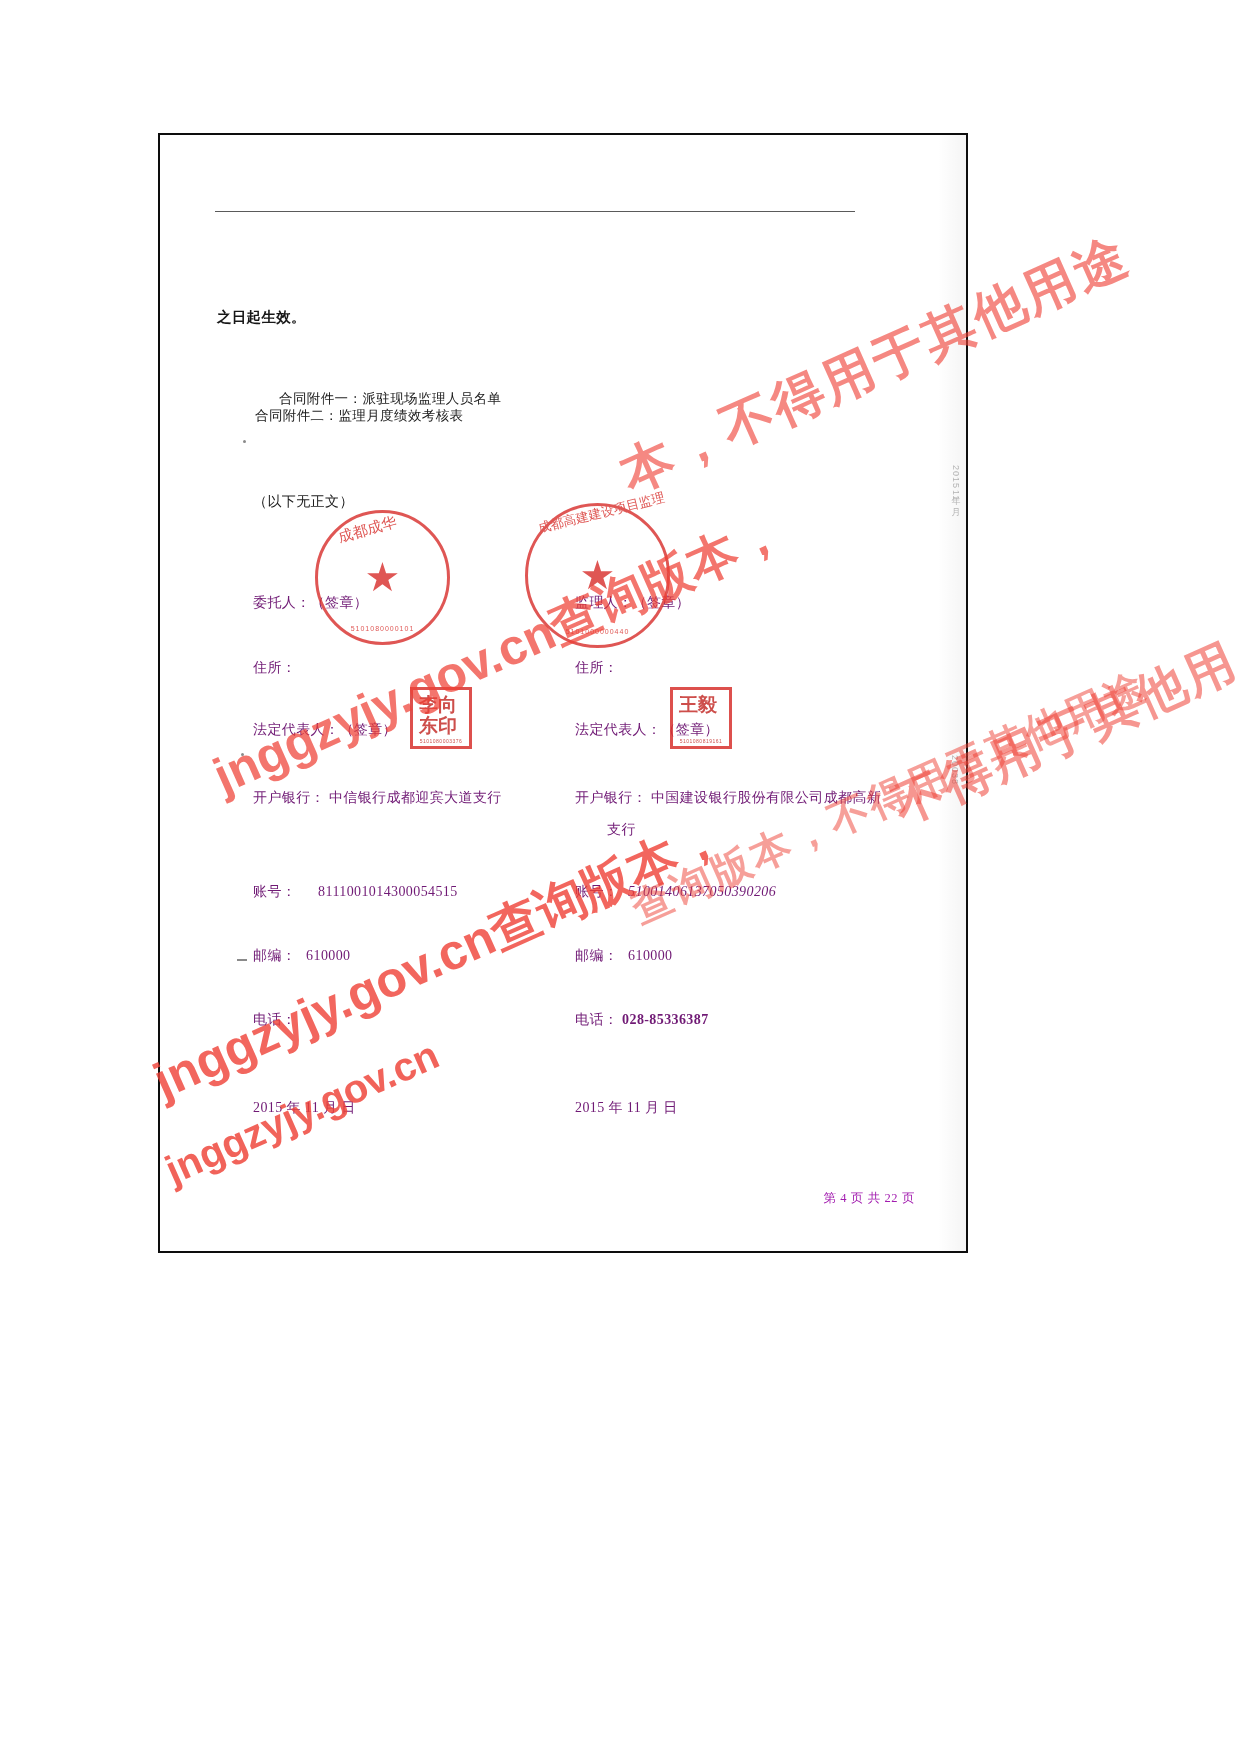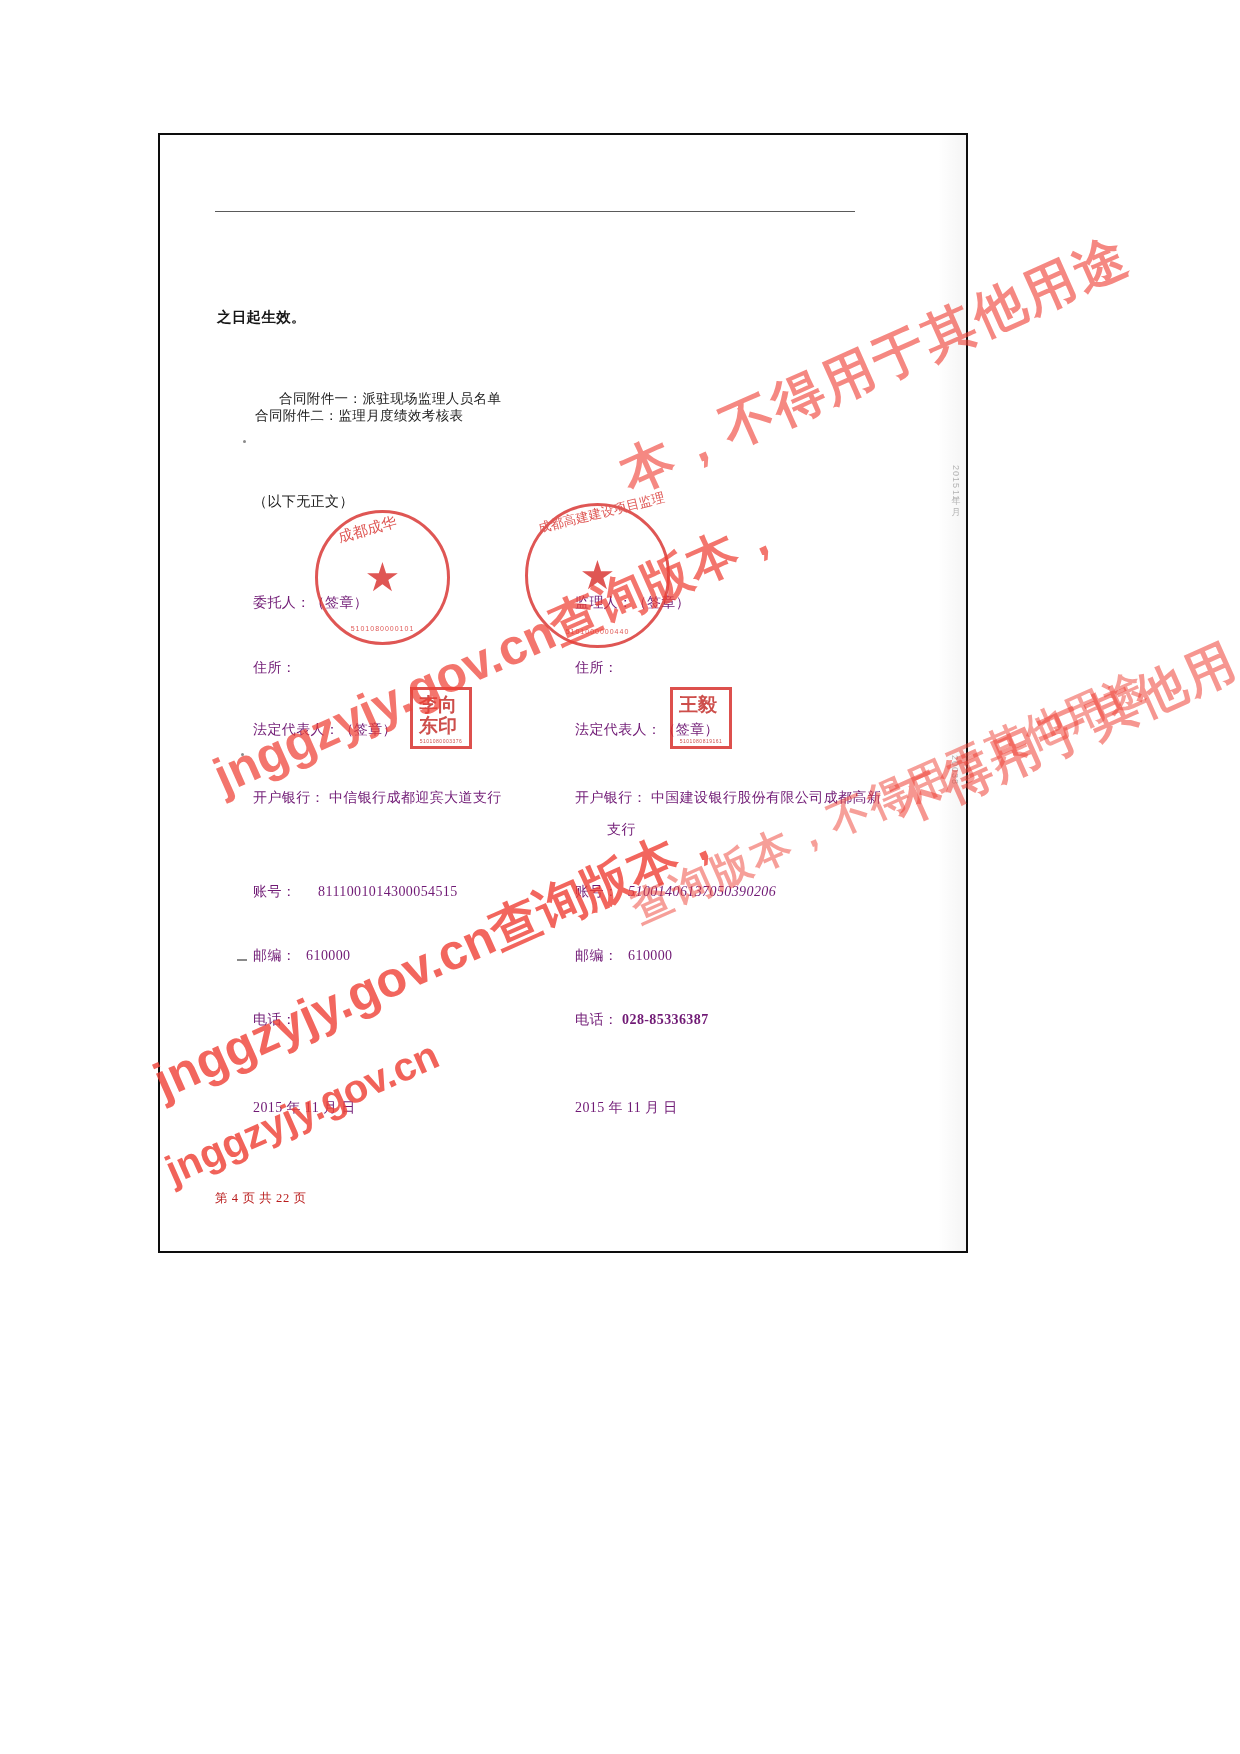--- a/index.html
+++ b/index.html
@@ -93,23 +93,23 @@
     white-space: nowrap;
     line-height: 26px;
   }
 
   .nowrap { white-space: nowrap; }
 
   .footer {
     position: absolute;
     left: 0;
     width: 700px;
-    text-align: left;
+    text-align: right;
     font-size: 12.5px;
-    color: #b91c1c;
+    color: #a21caf;
     letter-spacing: 0.6px;
   }
 
   
   .seal-round {
     position: absolute;
     border-radius: 50%;
     border: 3px solid #d8322f;
     box-sizing: border-box;
     opacity: 0.82;

